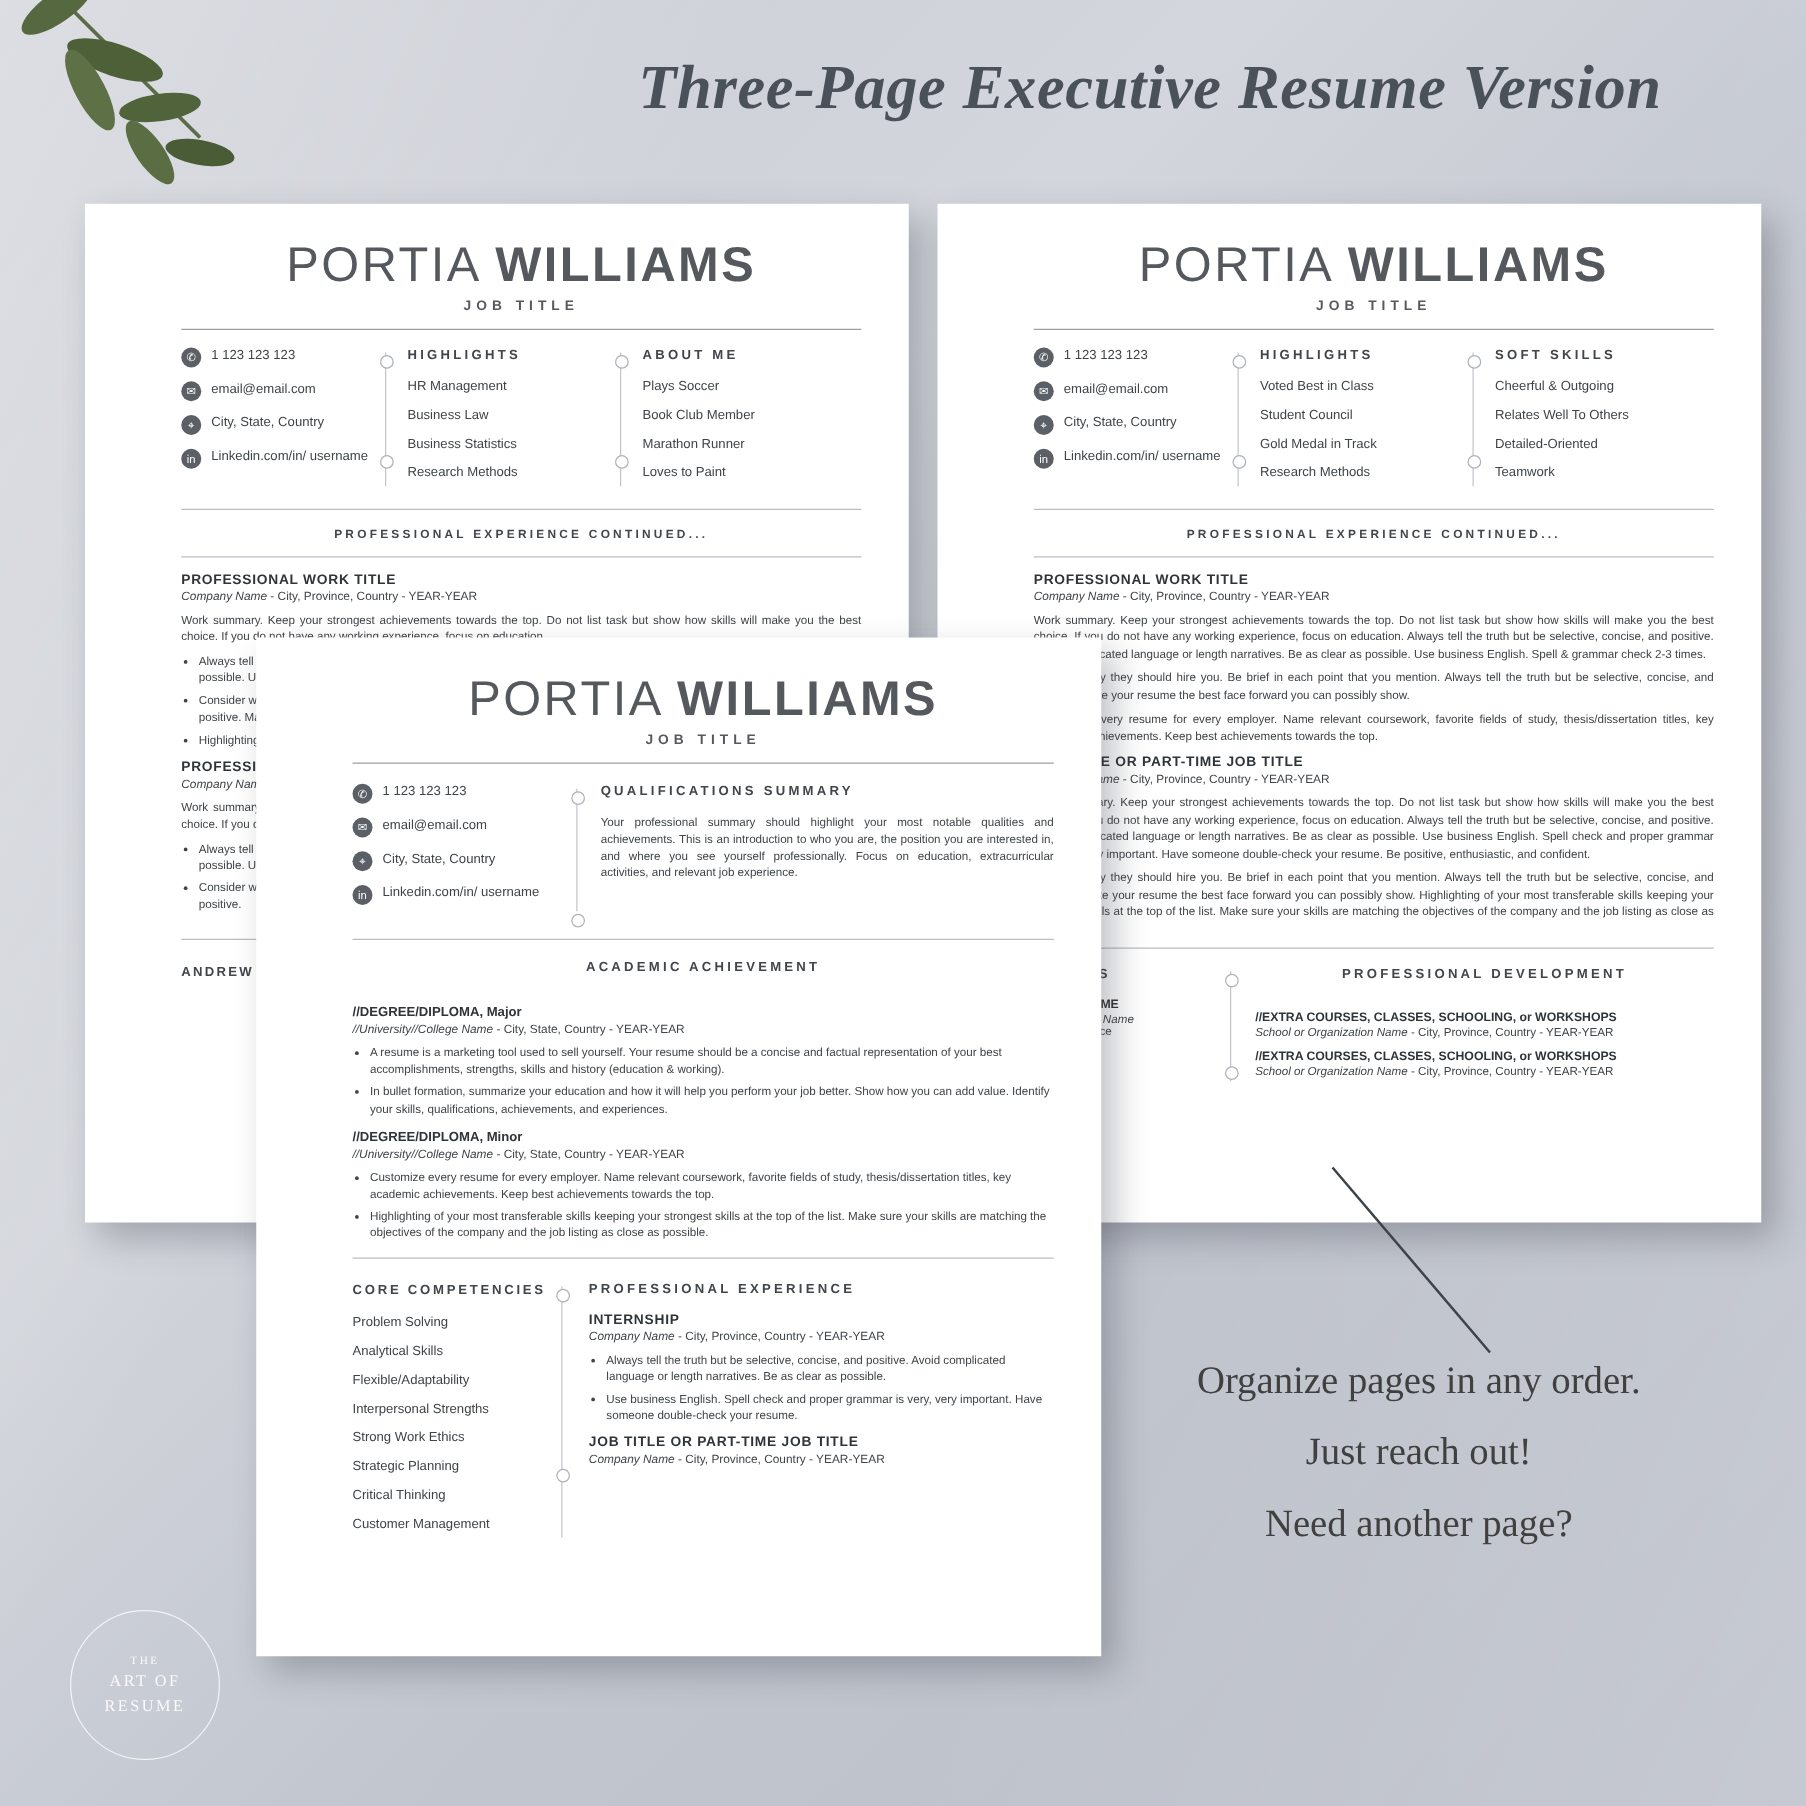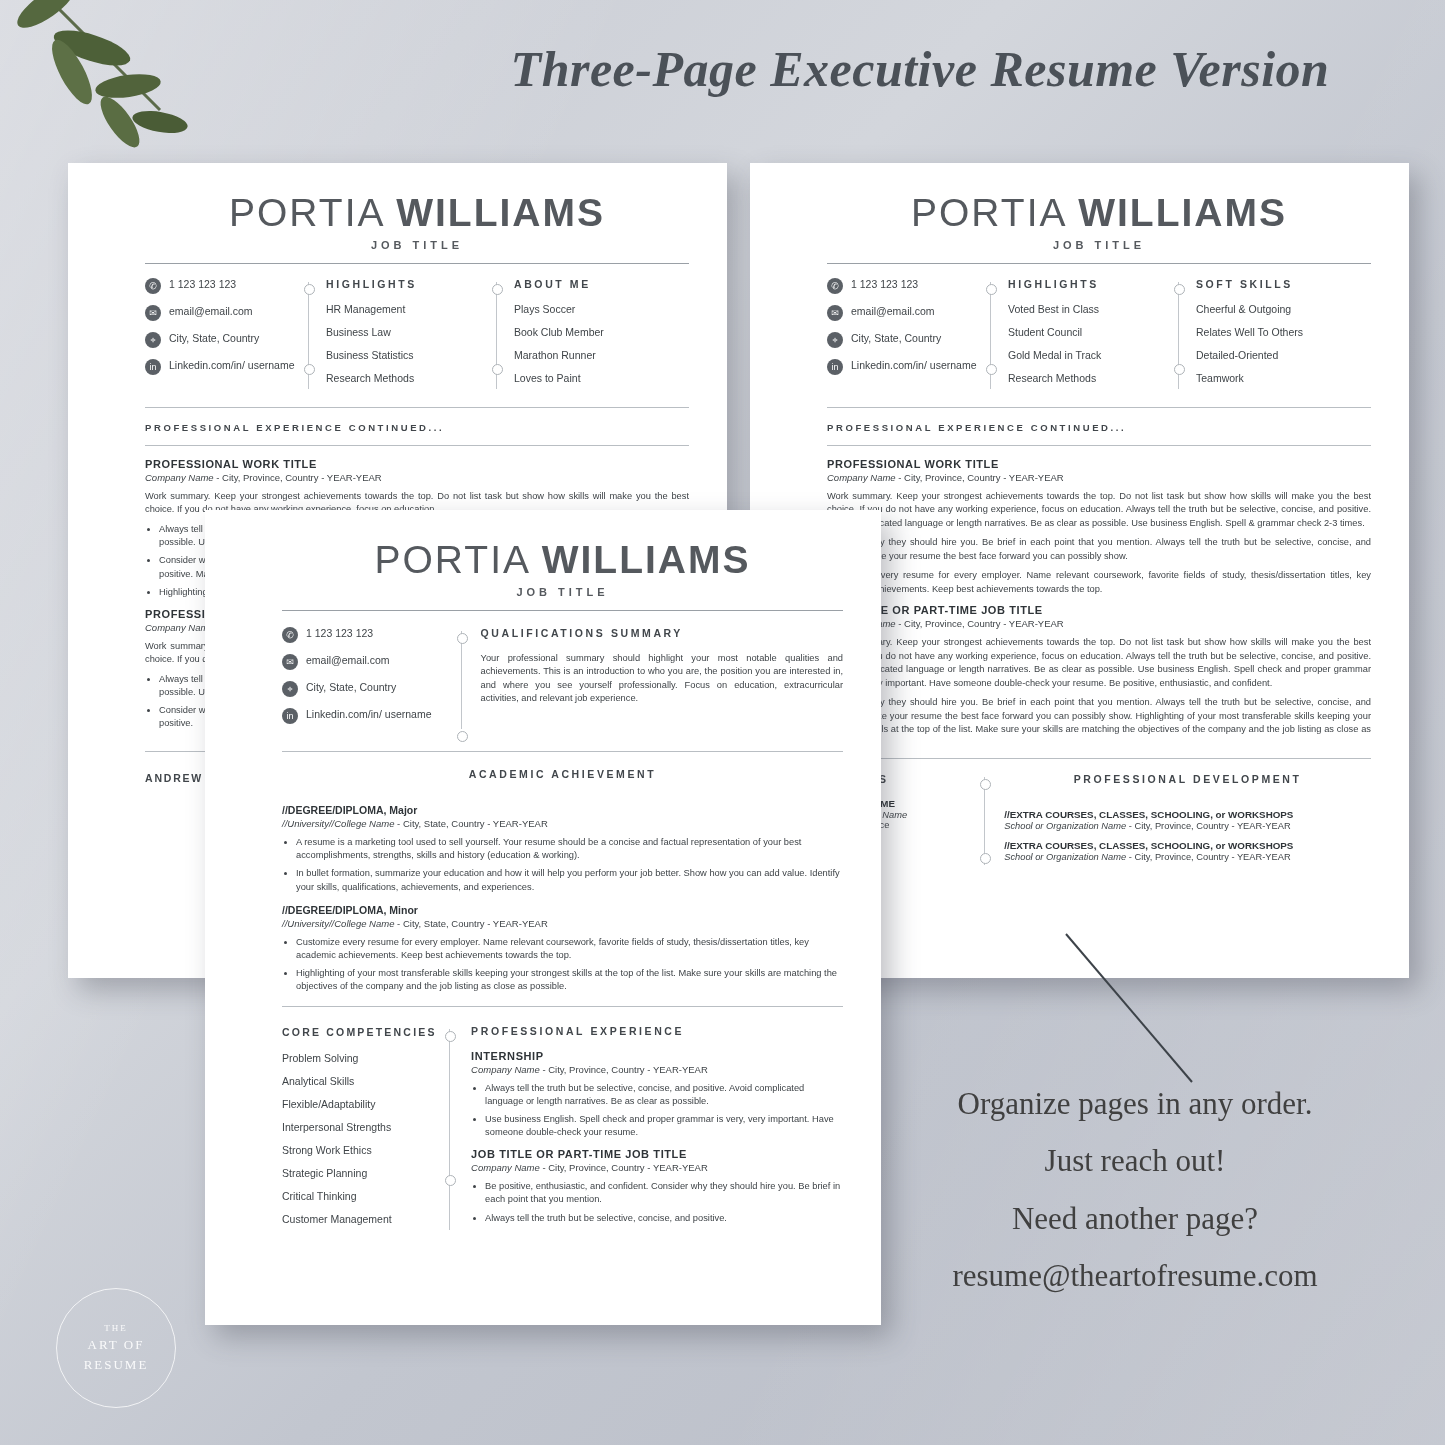--- a/index.html
+++ b/index.html
@@ -56,21 +56,21 @@
     font-size:9px;line-height:16px;text-align:center;flex:0 0 16px;margin-right:8px;
   }
   .ctext{font-size:10.5px;color:#3f4448;line-height:1.25;}
 
   .sechead{
     font-size:10.5px;letter-spacing:2.6px;font-weight:bold;color:#41464b;margin-bottom:13px;
   }
   .litem{font-size:10.5px;color:#3f4448;margin-bottom:11px;}
 
   .band{
-    text-align:left;font-size:9.5px;letter-spacing:2.6px;font-weight:bold;color:#41464b;
+    text-align:center;font-size:9.5px;letter-spacing:2.6px;font-weight:bold;color:#41464b;
     margin:14px 0 10px 0;
   }
   .jobrole{font-size:11px;font-weight:bold;letter-spacing:.6px;color:#2f3438;margin-bottom:2px;}
   .jobmeta{font-size:9.5px;color:#3f4448;margin-bottom:7px;}
   .jobmeta i{font-style:italic;}
   .para{font-size:9.3px;color:#3f4448;line-height:1.45;text-align:justify;margin-bottom:6px;}
   ul.bul{margin:0 0 9px 14px;padding:0;}
   ul.bul li{font-size:9.3px;color:#3f4448;line-height:1.42;margin-bottom:5px;}
 
   
@@ -406,38 +406,33 @@
           <ul class="bul">
             <li>Always tell the truth but be selective, concise, and positive. Avoid complicated language or length narratives. Be as clear as possible.</li>
             <li>Use business English. Spell check and proper grammar is very, very important. Have someone double-check your resume.</li>
           </ul>
         </div>
         <div style="margin-top:8px">
           <div class="jobrole">JOB TITLE OR PART-TIME JOB TITLE</div>
           <div class="jobmeta">
             <i>Company Name</i> <span>-  City, Province, Country  -  YEAR-YEAR</span>
           </div>
-          <ul class="bul">
-            <li>Be positive, enthusiastic, and confident. Consider why they should hire you. Be brief in each point that you mention.</li>
-            <li>Always tell the truth but be selective, concise, and positive.</li>
-          </ul>
         </div>
       </div>
     </div>
   </div>
 </div>
 
 <svg class="pointer" viewBox="0 0 140 160">
   <line x1="6" y1="4" x2="132" y2="152" stroke="#3d4349" stroke-width="2"></line>
 </svg>
 
 <div class="promo">
   <div>Organize pages in any order.</div>
   <div>Just reach out!</div>
   <div>Need another page?</div>
-  <div class="email">resume@theartofresume.com</div>
 </div>
 
 <div class="logo">
   <div class="lsmall">THE</div>
   <div>ART OF</div>
   <div>RESUME</div>
 </div>
 
 </body></html>

